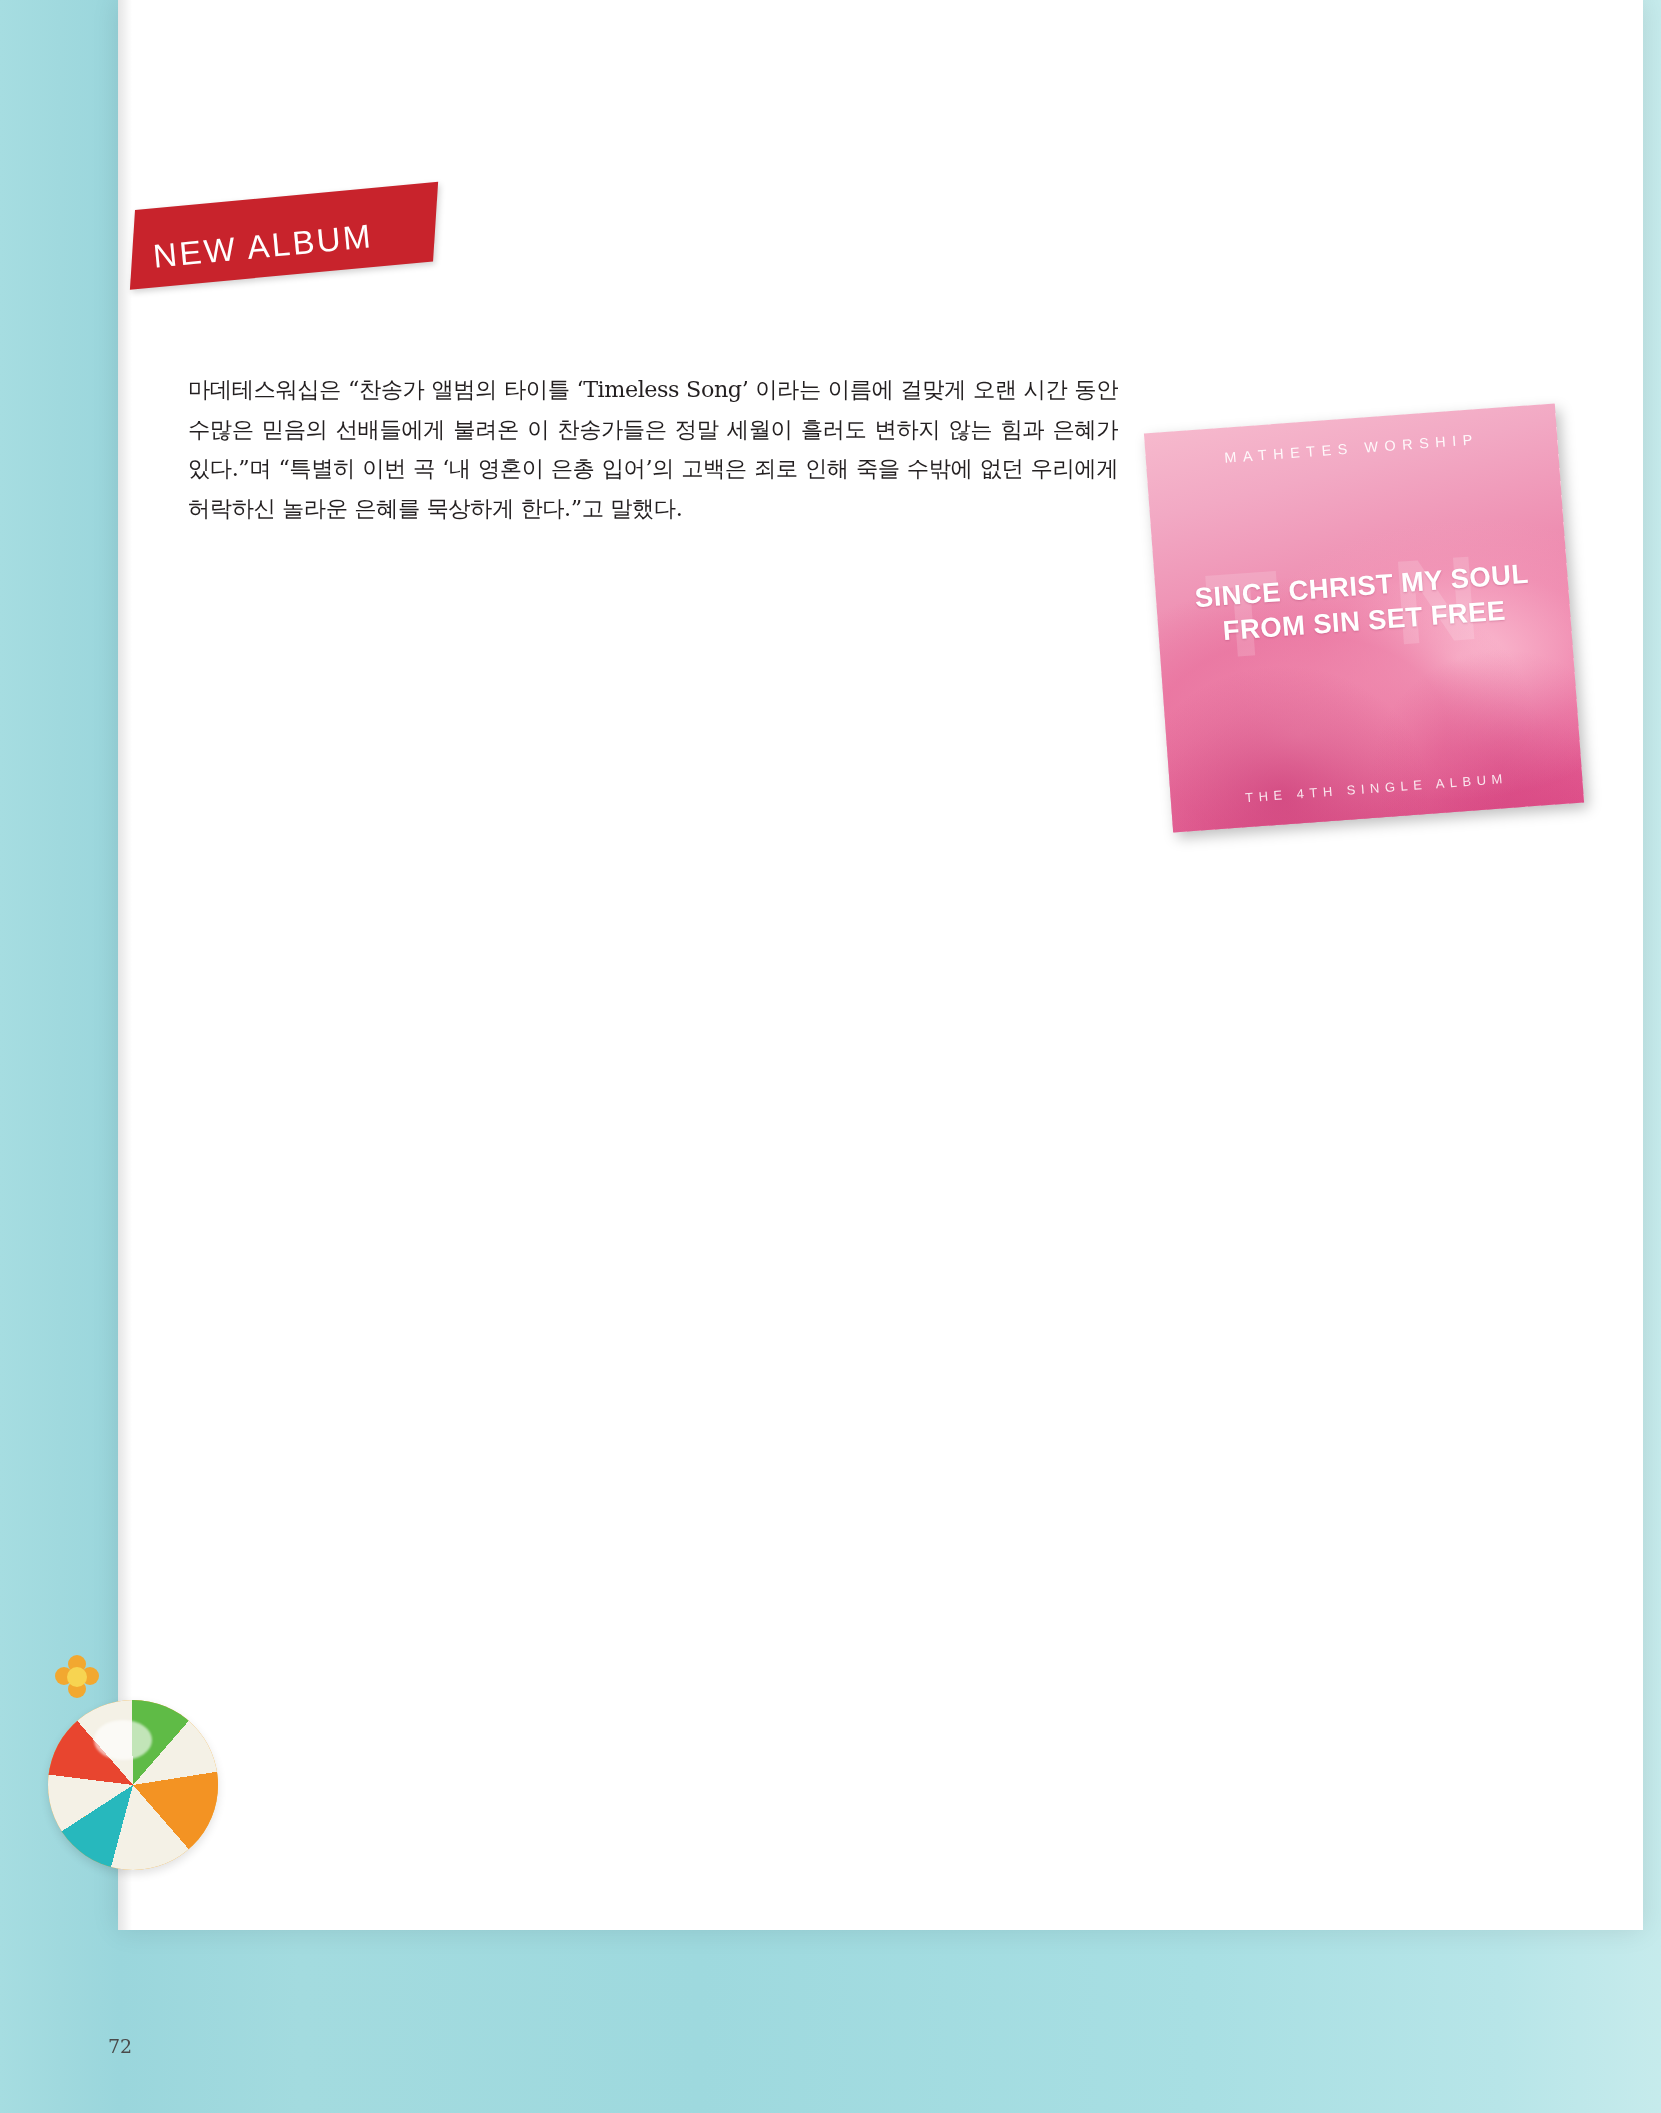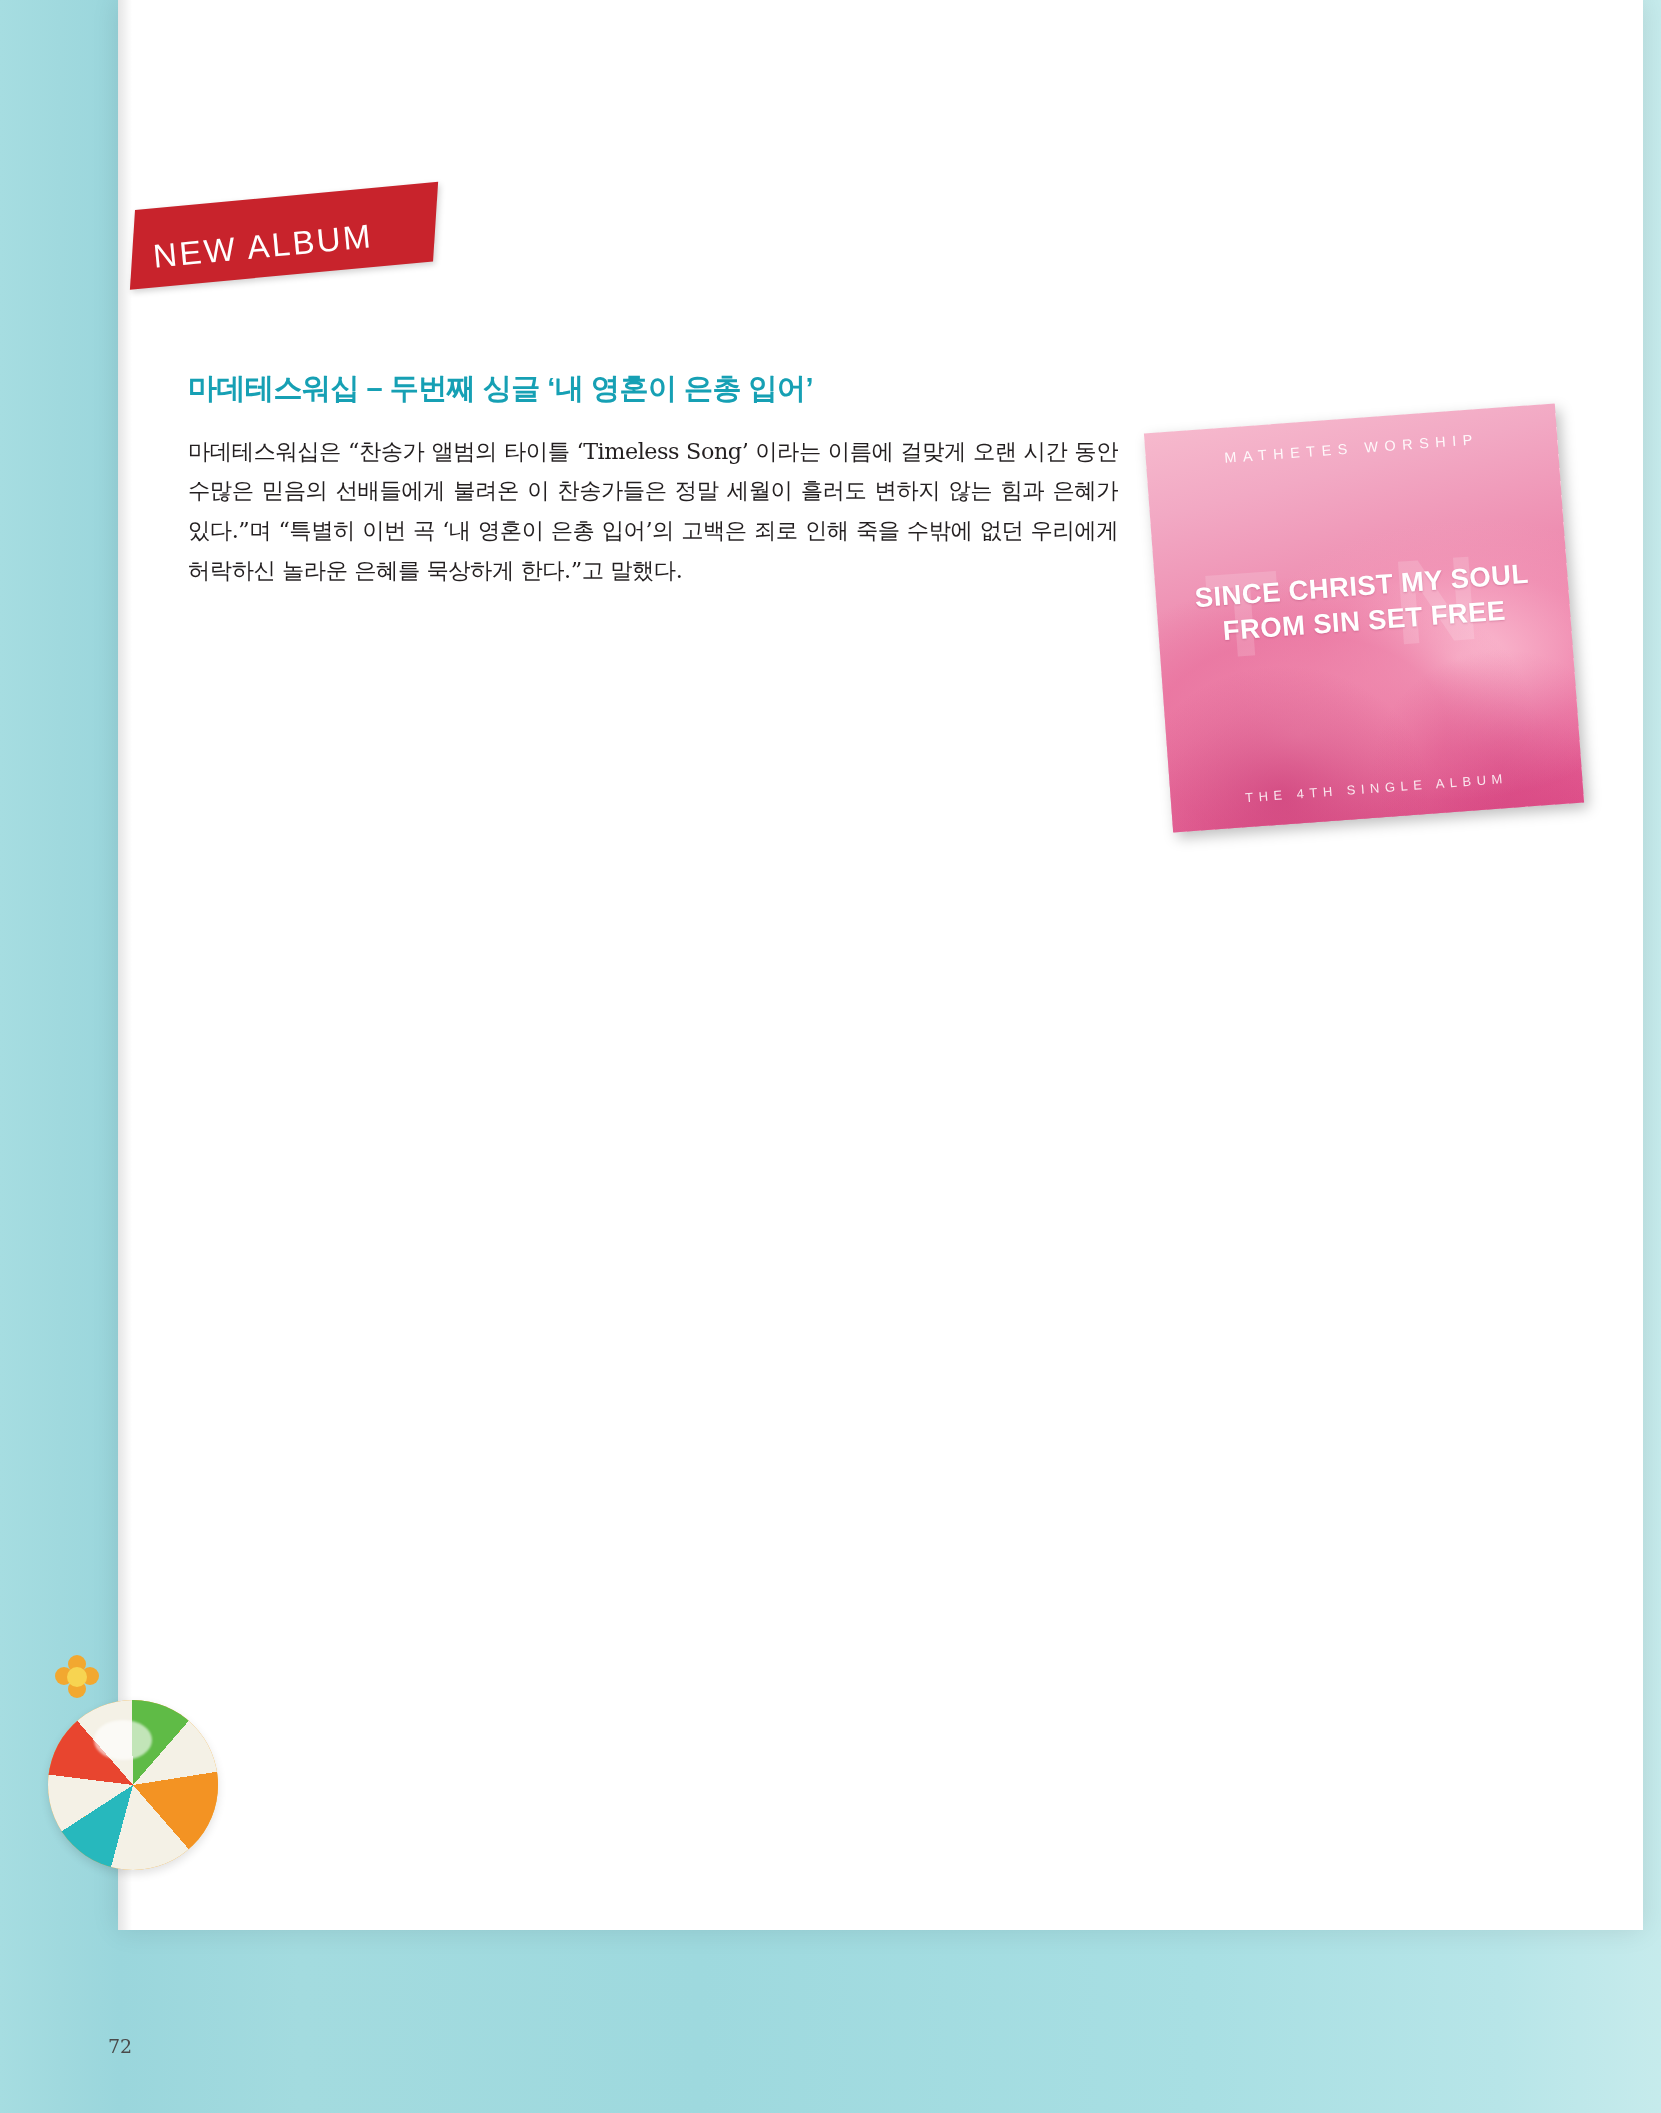--- a/index.html
+++ b/index.html
@@ -258,21 +258,20 @@
 
 <div class="bg-teal"></div>
 
 <div class="page-sheet"></div>
 <div class="page-sheet inner-shade"></div>
 
 <div class="ribbon"></div>
 <div class="ribbon-label">NEW ALBUM</div>
 
 <div class="article">
-  <h1 class="article-title">마데테스워십 – 두번째 싱글 ‘내 영혼이 은총 입어’</h1>
   <div class="article-body">
     <p>마데테스워십은 “찬송가 앨범의 타이틀 ‘Timeless Song’ 이라는 이름에 걸맞게 오랜 시간 동안 수많은 믿음의 선배들에게 불려온 이 찬송가들은 정말 세월이 흘러도 변하지 않는 힘과 은혜가 있다.”며 “특별히 이번 곡 ‘내 영혼이 은총 입어’의 고백은 죄로 인해 죽을 수밖에 없던 우리에게 허락하신 놀라운 은혜를 묵상하게 한다.”고 말했다.</p>
   </div>
 </div>
 
 <div class="album-art">
   <div class="cloud-a"></div>
   <div class="cloud-b"></div>
   <div class="ghost-letters">T N</div>
   <div class="top-label">MATHETES WORSHIP</div>

